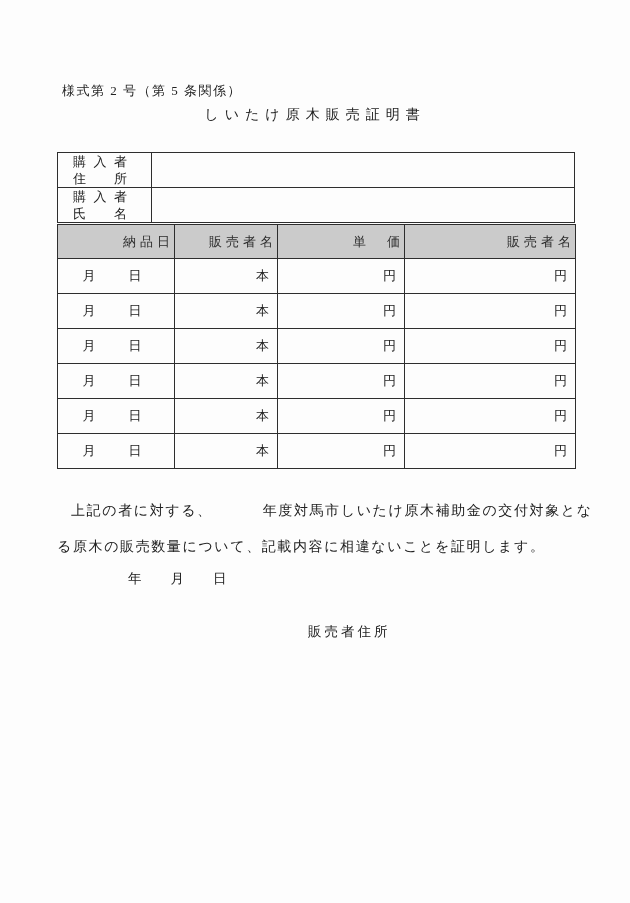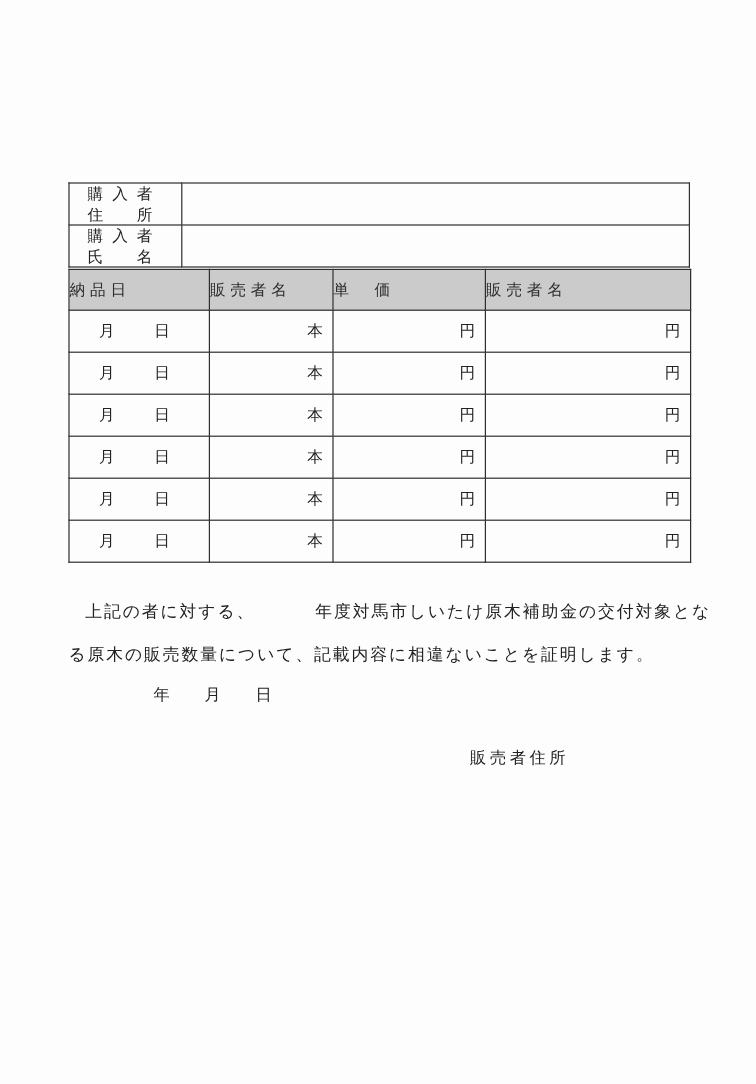--- a/index.html
+++ b/index.html
@@ -47,21 +47,21 @@
   .main-table{
     position:absolute;left:57px;top:224px;width:518px;
     border:1.5px solid #262626;
   }
   .main-table th{
     background:#cbcbcb;
     border:1px solid #2e2e2e;
     height:33px;font-weight:normal;
     font-size:13px;letter-spacing:4px;
     color:#2c2c2c;
-    padding:0;text-align:left;white-space:pre;
+    padding:0;text-align:right;white-space:pre;
   }
   .main-table td{
     border:1px solid #2e2e2e;
     height:34px;font-size:13px;
     padding:0 8px 0 0;
     vertical-align:middle;
   }
   .cell-date{padding:0;}
   .date-inner{display:flex;justify-content:center;gap:33px;}
   .cell-right{text-align:right;}
@@ -77,32 +77,34 @@
   .date-line{
     position:absolute;left:128px;top:570px;
     display:flex;gap:29px;
     font-size:13.5px;
   }
   
   .seller-block{
     position:absolute;left:308px;top:618px;width:250px;
     font-size:13.5px;letter-spacing:3px;
   }
-  .seller-row{height:28px;display:flex;align-items:center;justify-content:center;}
+  .seller-row{height:28px;display:flex;align-items:center;justify-content:flex-start;}
   .seal{
     width:15px;height:15px;border:1px solid #3a3a3a;border-radius:50%;
     display:inline-flex;align-items:center;justify-content:center;
     font-size:9px;letter-spacing:0;color:#3a3a3a;flex:0 0 auto;
   }
 </style>
 </head>
 <body>
 
 <div class="page">
 
+  <div class="form-number">様式第 2 号（第 5 条関係）</div>
+  <div class="doc-title">しいたけ原木販売証明書</div>
 
   <table class="purchaser-table">
     <tbody>
         <tr>
       <td class="label-cell">
         <div class="jlabel">
           <div class="jline">
             <span>購</span>
                 <span>入</span>
                 <span>者</span>

